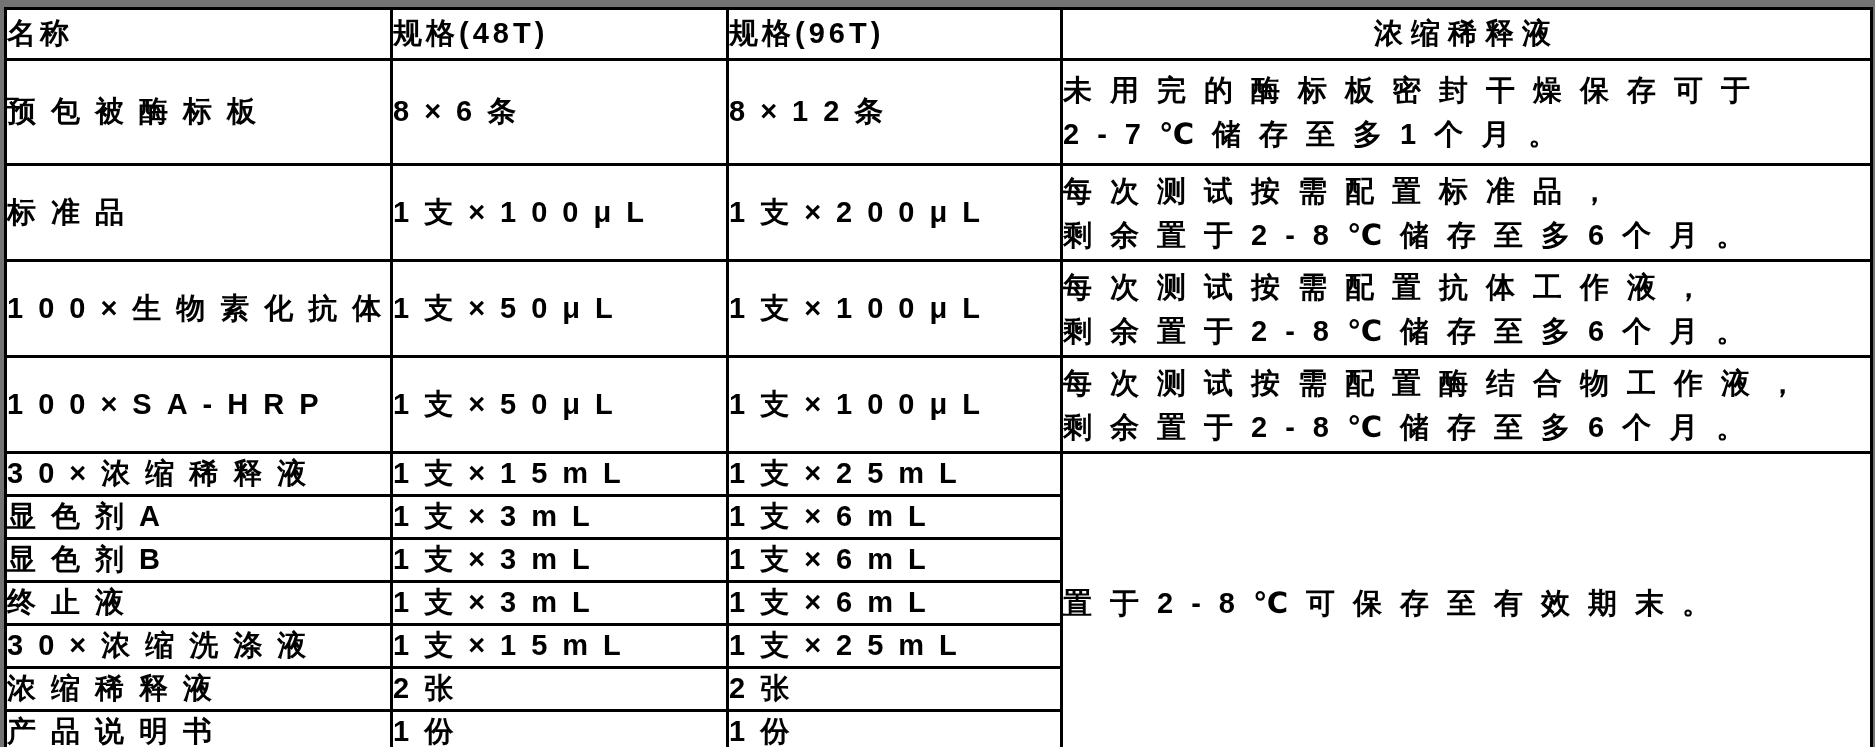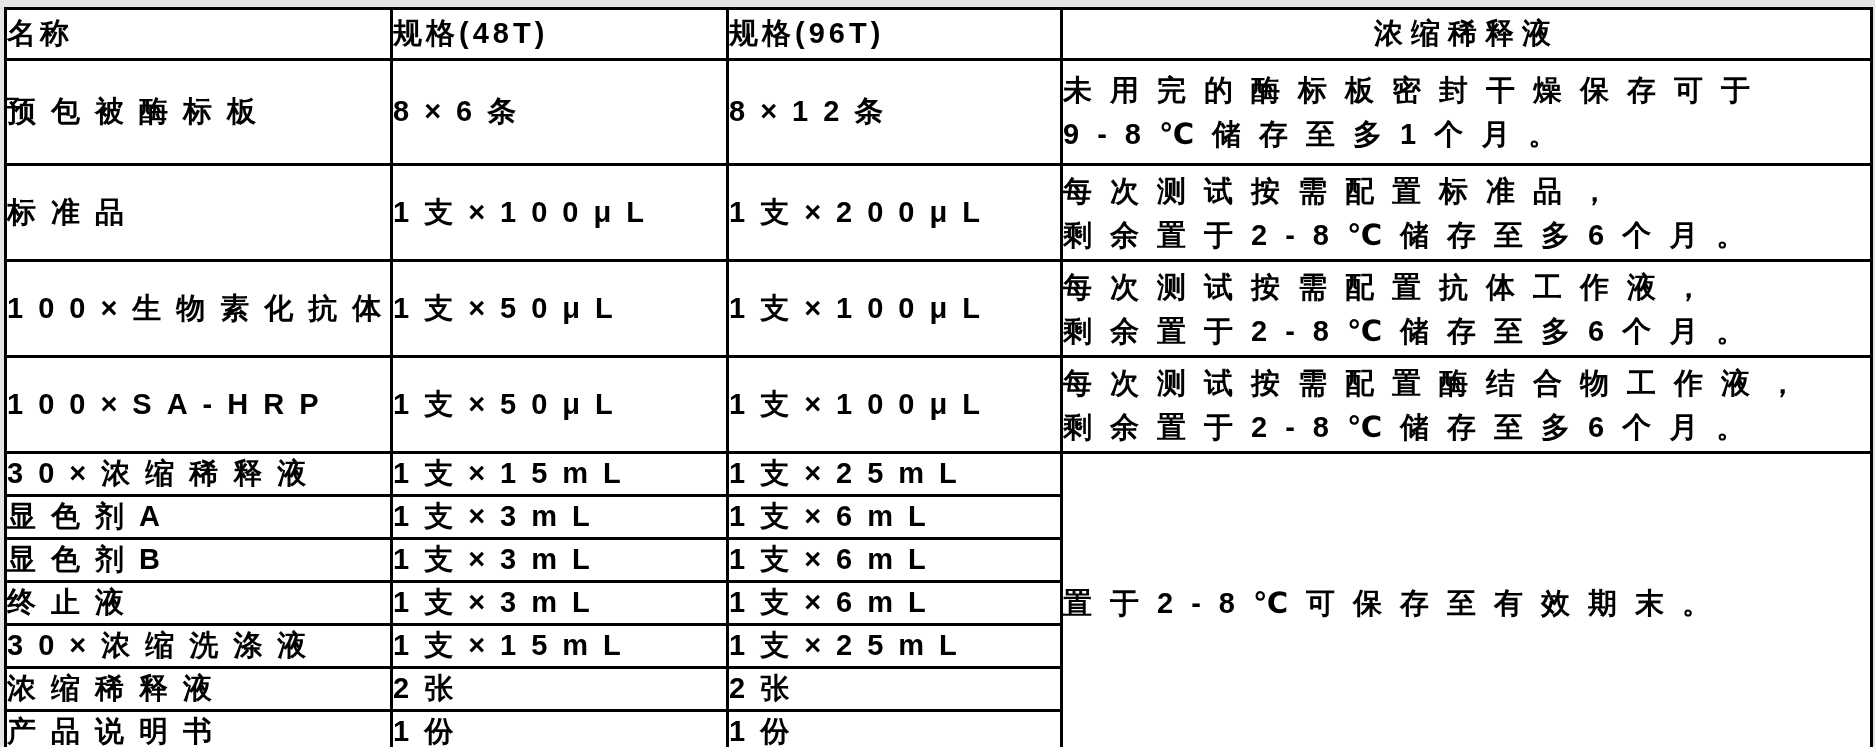--- a/index.html
+++ b/index.html
@@ -5,21 +5,21 @@
   html, body {
     margin: 0;
     padding: 0;
     background: #ffffff;
   }
   .page {
     width: 1875px;
     height: 747px;
     box-sizing: border-box;
     padding: 7px 4px 2px 4px;
-    background: #e5e5e5;
+    background: #737373;
     font-family: "Liberation Sans", "DejaVu Sans", sans-serif;
   }
   table.kit {
     border-collapse: collapse;
     table-layout: fixed;
     width: 1866px;
   }
   table.kit col.c-name    { width: 386px; }
   table.kit col.c-spec48  { width: 336px; }
   table.kit col.c-spec96  { width: 334px; }
@@ -74,21 +74,21 @@
       <th class="h-left">规格(96T)</th>
       <th class="h-center">浓缩稀释液</th>
     </tr>
 
     <tr class="r-tall1">
       <td class="c-left">预包被酶标板</td>
       <td class="c-left">8×6条</td>
       <td class="c-left">8×12条</td>
       <td class="c-store">
         <div class="line">未用完的酶标板密封干燥保存可于</div>
-        <div class="line">9-8℃储存至多1个月。</div>
+        <div class="line">2-7℃储存至多1个月。</div>
       </td>
     </tr>
 
     <tr class="r-tall">
       <td class="c-left">标准品</td>
       <td class="c-left">1支×100μL</td>
       <td class="c-left">1支×200μL</td>
       <td class="c-store">
         <div class="line">每次测试按需配置标准品，</div>
         <div class="line">剩余置于2-8℃储存至多6个月。</div>

